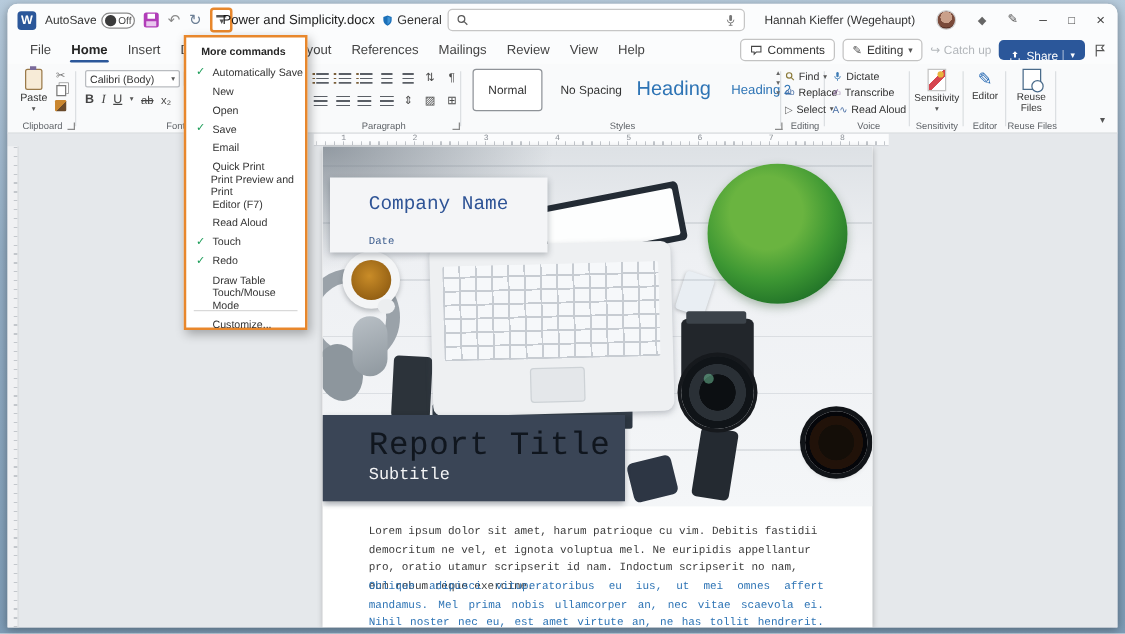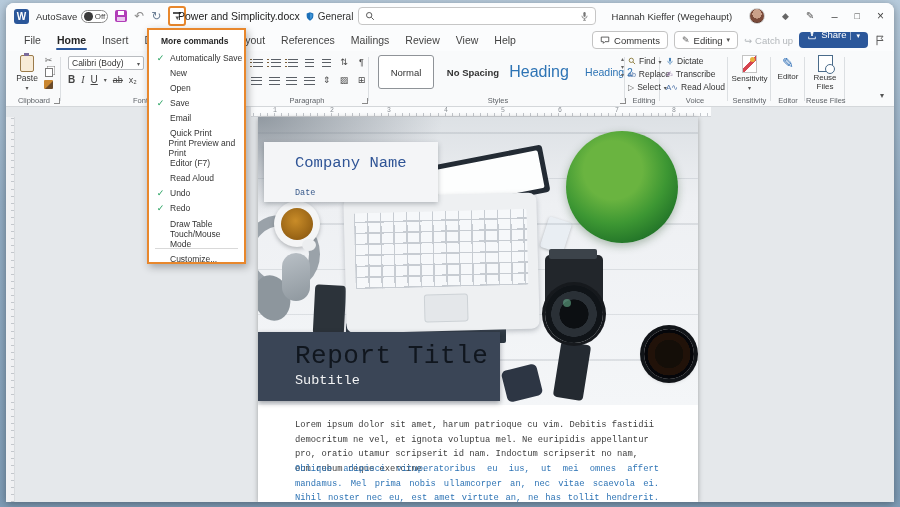--- a/index.html
+++ b/index.html
@@ -38,21 +38,21 @@
   
   .tabrow { position:absolute; left:0; top:26px; width:100%; height:22px; background:#fbfcfd; }
   .tabs { position:absolute; left:10px; top:0; display:flex; height:22px; align-items:center; }
   .tab { font-size:10.5px; color:#444; padding:0 8px; height:22px; display:flex; align-items:center; position:relative; white-space:nowrap; }
   .tab.active { color:#262626; font-weight:bold; }
   .tab.active::after { content:""; position:absolute; left:7px; right:7px; bottom:1px; height:2.5px; background:#2b579a; border-radius:2px; }
   .tab-actions { position:absolute; right:8px; top:1px; display:flex; align-items:center; gap:6px; height:20px; }
   .pill-btn { display:flex; align-items:center; gap:4px; border:1px solid #c3c3c3; border-radius:4px; background:#fff; height:18px; padding:0 7px; font-size:9.5px; color:#333; }
   .pill-btn .dd { font-size:7px; color:#555; }
   .catchup { color:#b3b7bb; border:none; background:transparent; display:flex; gap:3px; align-items:center; font-size:9.5px; }
-  .share-btn { display:flex; align-items:flex-end; gap:4px; background:#2b579a; border-radius:4px; height:14px; padding:8px 8px; font-size:9.5px; color:#fff; }
+  .share-btn { display:flex; align-items:flex-start; gap:4px; background:#2b579a; border-radius:4px; height:14px; padding:8px 8px; font-size:9.5px; color:#fff; }
   .share-btn .dd { font-size:7px; border-left:1px solid rgba(255,255,255,.5); padding-left:5px; }
 
   
   .ribbon { position:absolute; left:0; top:48px; width:100%; height:56px; background:#f9fafb; border-bottom:1px solid #d4d7da; }
   .rgroup { position:absolute; top:0; height:56px; }
   .glabel { position:absolute; bottom:2px; left:0; right:0; text-align:center; font-size:7.5px; color:#5f6368; white-space:nowrap; }
   .launcher { position:absolute; bottom:3px; right:0; width:6px; height:6px; border-right:1px solid #8a8a8a; border-bottom:1px solid #8a8a8a; }
   .vsep { position:absolute; top:6px; width:1px; height:44px; background:#dcdfe2; }
 
   .paste-big { position:absolute; left:4px; top:4px; width:30px; height:38px; display:flex; flex-direction:column; align-items:center; gap:1px; }
@@ -73,21 +73,21 @@
   .pic-row { position:absolute; left:4px; display:flex; gap:4.5px; align-items:center; }
   .pic { width:13px; height:12px; display:flex; align-items:center; justify-content:center; font-size:9px; color:#4a4a4a; }
   .bars { width:11px; height:9px; background:repeating-linear-gradient(0deg,#5a5f66 0 1.2px,transparent 1.2px 3.6px); }
   .bars.short { background:repeating-linear-gradient(0deg,#5a5f66 0 1.2px,transparent 1.2px 3.6px); width:9px; }
   .listy { width:12px; height:9px; background:repeating-linear-gradient(0deg,#5a5f66 0 1.2px,transparent 1.2px 3.6px); position:relative; margin-left:3px; }
   .listy::before { content:""; position:absolute; left:-3.5px; top:0; width:2px; height:9px; background:repeating-linear-gradient(0deg,#7a5f3a 0 1.2px,transparent 1.2px 3.6px); }
 
   .style-card { position:absolute; top:4px; height:34px; display:flex; align-items:center; justify-content:center; border-radius:3px; }
   .style-card.sel { border:1.5px solid #8f9398; background:#fff; }
   .s-normal { font-size:9.5px; color:#333; }
-  .s-nospace { font-size:9.5px; color:#333;font-weight:bold; }
+  .s-nospace { font-size:9.5px; color:#333; }
   .s-heading { font-size:16px; color:#2e74b5; font-weight:300; }
   .s-heading2 { font-size:10.5px; color:#2e74b5; }
   .style-arrows { position:absolute; right:2px; top:4px; display:flex; flex-direction:column; gap:1px; font-size:6px; color:#666; align-items:center; }
 
   .row3 { position:absolute; left:2px; display:flex; align-items:center; gap:3px; font-size:8.5px; color:#333; white-space:nowrap; }
   .big-btn { position:absolute; top:4px; left:0; right:0; display:flex; flex-direction:column; align-items:center; gap:1px; font-size:8px; color:#333; text-align:center; }
   .sens-ico { width:15px; height:18px; background:#fff; border:1px solid #c4c4c4; position:relative; overflow:hidden; }
   .sens-ico::before { content:""; position:absolute; inset:0; background:linear-gradient(135deg,transparent 42%,#d64550 42% 62%,transparent 62%); }
   .sens-ico::after { content:""; position:absolute; right:1px; top:1px; width:5px; height:5px; border-radius:50%; background:#e8b33d; }
   .editor-ico { font-size:14px; color:#2b6cb5; line-height:16px; }
@@ -511,21 +511,21 @@
       <div class="mi">
           <span class="chk"></span>
           <span>Editor (F7)</span>
         </div>
       <div class="mi">
           <span class="chk"></span>
           <span>Read Aloud</span>
         </div>
       <div class="mi">
           <span class="chk">✓</span>
-          <span>Undo</span>
+          <span>Touch</span>
         </div>
       <div class="mi">
           <span class="chk">✓</span>
           <span>Redo</span>
         </div>
       <div class="mi">
           <span class="chk"></span>
           <span>Draw Table</span>
         </div>
       <div class="mi">

